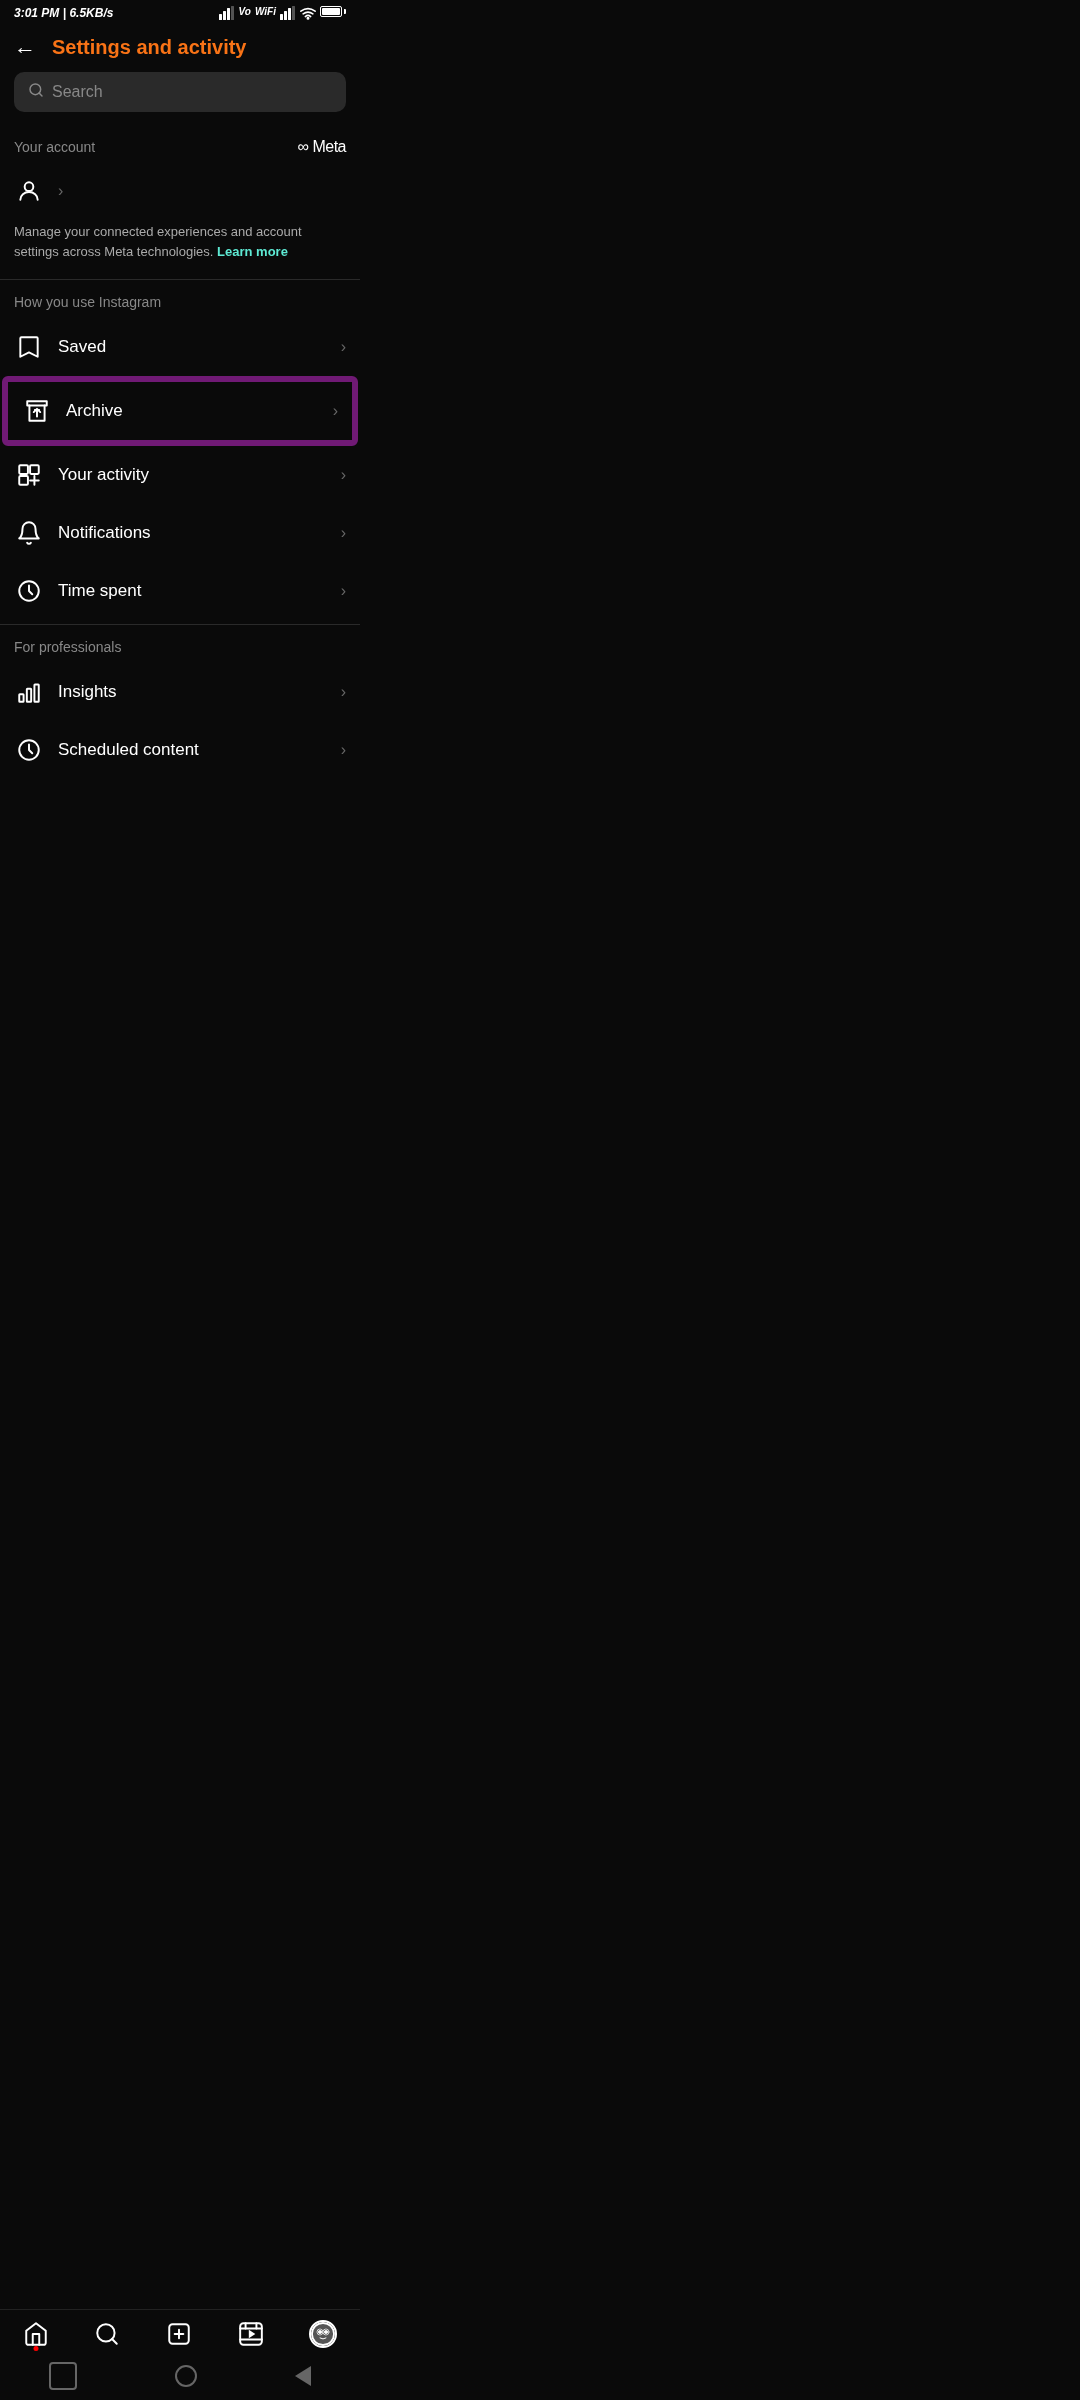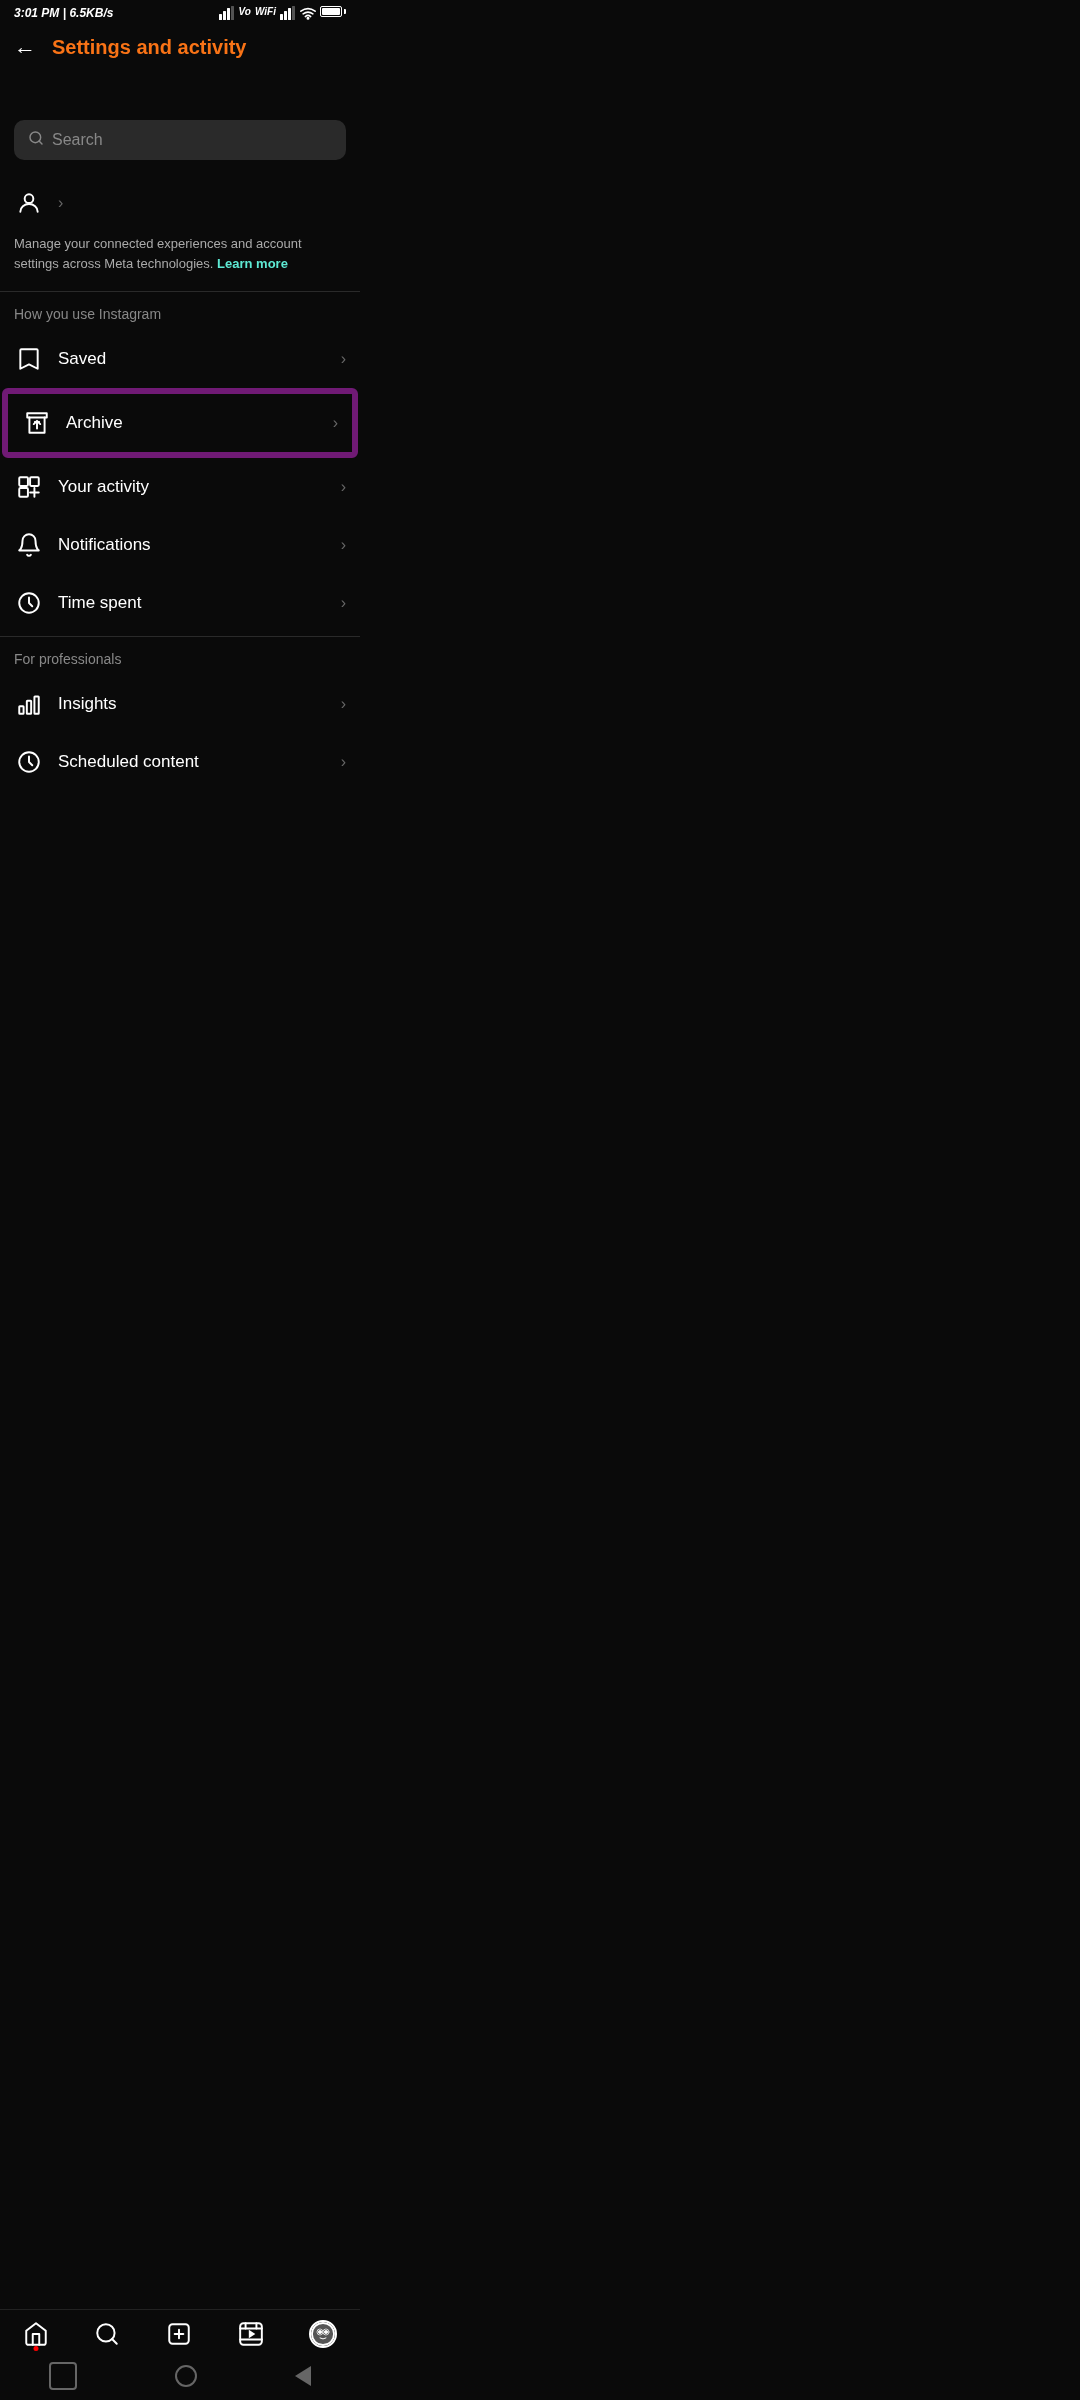--- a/index.html
+++ b/index.html
@@ -251,21 +251,20 @@
     .gesture-triangle {
       width: 0;
       height: 0;
       border-top: 10px solid transparent;
       border-bottom: 10px solid transparent;
       border-right: 16px solid #666;
     }
 
     .main-content {
       padding-bottom: 120px;
-      margin-top: 48px;
     }
   </style>
 </head>
 <body>
 
 <div class="status-bar">
   <span class="status-time">3:01 PM | 6.5KB/s</span>
   <div class="status-icons">
 
     <svg width="16" height="14" viewBox="0 0 16 14" fill="white">
@@ -310,20 +309,24 @@
   <div class="search-bar">
     <span class="search-icon">
       <svg width="16" height="16" viewBox="0 0 24 24" fill="none" stroke="#888" stroke-width="2.2" stroke-linecap="round">
         <circle cx="11" cy="11" r="8"></circle>
         <line x1="21" y1="21" x2="16.65" y2="16.65"></line>
       </svg>
     </span>
     <span class="search-text">Search</span>
   </div>
 
+  <div class="section-header">
+    <span class="section-label">Your account</span>
+    <span class="meta-logo">∞ Meta</span>
+  </div>
 
   <div class="settings-item accounts-item">
     <div class="item-icon">
       <svg viewBox="0 0 24 24">
         <circle cx="12" cy="8" r="4"></circle>
         <path d="M4 20c0-4 3.6-7 8-7s8 3 8 7"></path>
       </svg>
     </div>
     <span class="chevron">›</span>
   </div>

